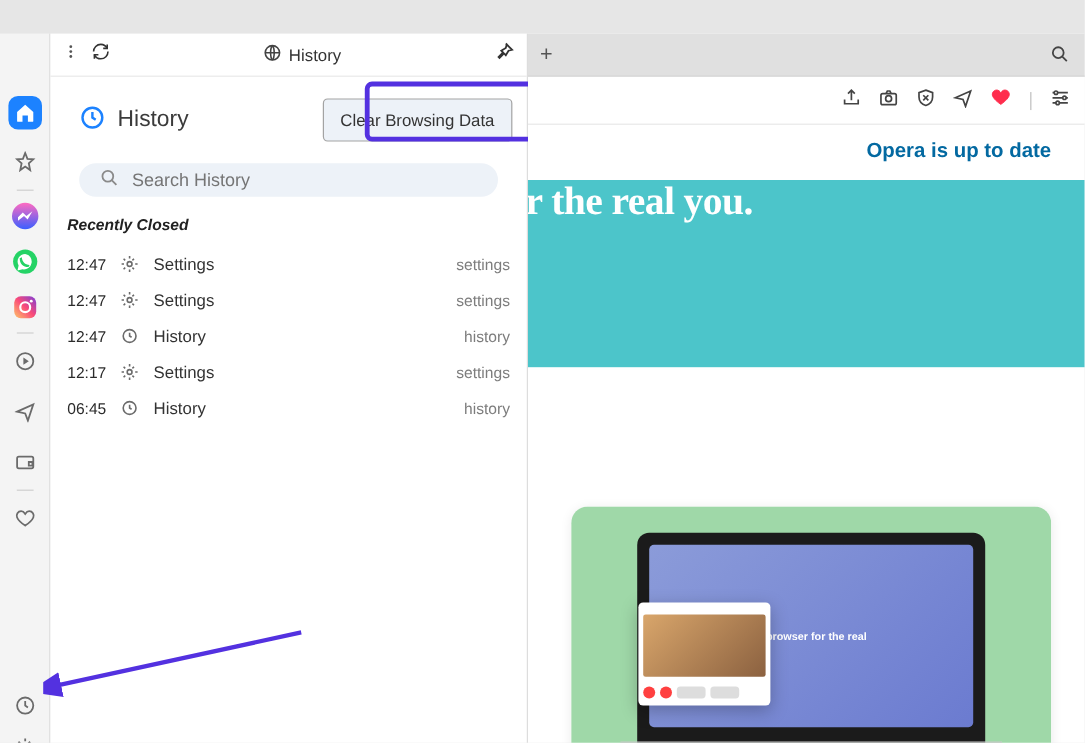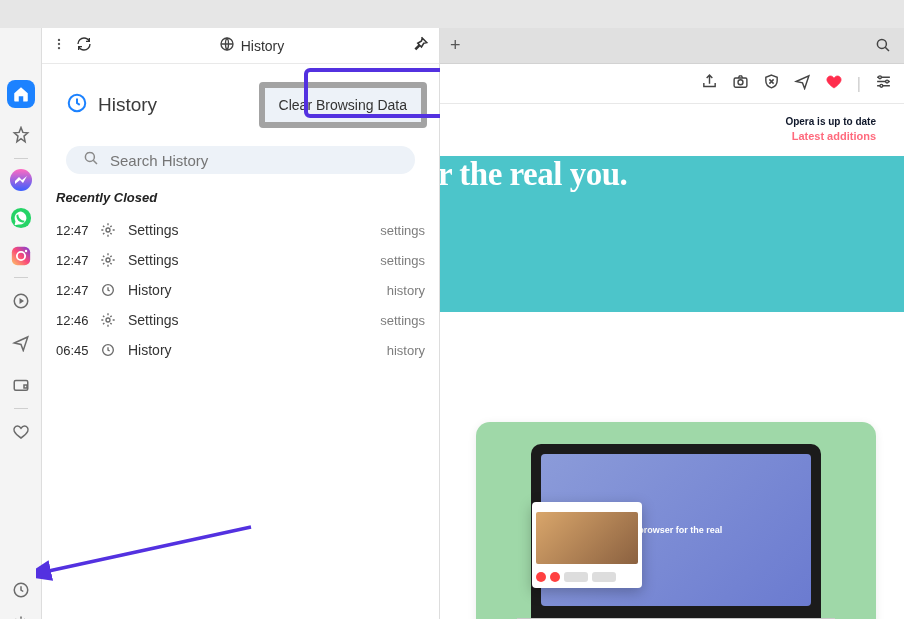--- a/index.html
+++ b/index.html
@@ -12,41 +12,41 @@
 .sidebar-left .icon{width:30px;height:30px;display:flex;align-items:center;justify-content:center;color:#6b6b6b;cursor:pointer;margin:6px 0;}
 .sidebar-left .sep{width:14px;height:1px;background:#cfcfcf;margin:2px 0;}
 .sidebar-left .home-icon{background:#1c82ff;border-radius:8px;width:28px;height:28px;color:#fff;}
 .sidebar-bottom{position:absolute;left:0;bottom:10px;width:42px;display:flex;flex-direction:column;align-items:center;gap:12px;}
 .history-panel{position:absolute;left:42px;top:0;width:398px;height:619px;background:#fff;border-right:1px solid #ddd;}
 .panel-header{height:36px;width:100%;border-bottom:1px solid #e9e9e9;display:flex;align-items:center;padding:0 10px;gap:10px;}
 .panel-header .title-wrap{flex:1;display:flex;align-items:center;justify-content:center;gap:6px;color:#333;font-size:14px;}
 .svg-icon{width:18px;height:18px;}
 .panel-sub{display:flex;align-items:center;padding:18px 12px 10px 24px;gap:10px;}
 .panel-sub .history-title{font-size:19px;color:#3b3b3b;flex:1;}
-.clear-btn{background:#edf2f8;border:6px solid #a3a3a3;border-radius:4px;padding:9px 14px;font-size:14px;color:#333;cursor:pointer;}
+.clear-btn{background:#edf2f8;border:1px solid #a3a3a3;border-radius:4px;padding:9px 14px;font-size:14px;color:#333;cursor:pointer;}
 .highlight-box{position:absolute;left:262px;top:40px;width:174px;height:50px;border:4px solid #5331e0;border-radius:6px;pointer-events:none;}
 .search-wrap{margin:8px 24px 16px 24px;}
 .search-box{background:#edf2f8;border-radius:22px;height:28px;display:flex;align-items:center;padding:0 16px;gap:10px;color:#757575;}
 .search-box input{border:none;background:transparent;flex:1;font-size:15px;color:#555;outline:none;}
 .recent-label{padding:0 14px 10px 14px;font-size:13px;font-weight:600;color:#222;font-style:italic;}
 .history-list{padding:0 8px;}
 .history-row{display:flex;align-items:center;padding:5px 6px;font-size:14px;color:#333;justify-content:flex-end;}
 .history-row .time{width:42px;font-size:13px;color:#2b2b2b;}
 .history-row .row-icon{width:20px;height:20px;display:flex;align-items:center;justify-content:center;color:#6b6b6b;margin-right:10px;}
 .history-row .label{flex:1;color:#333;}
 .history-row .tag{color:#7d7d7d;font-size:13px;}
 .main-area{position:absolute;left:440px;top:0;right:0;bottom:0;background:#fff;}
 .tab-bar{height:36px;background:#e0e0e0;border-bottom:1px solid #d2d2d2;display:flex;align-items:center;padding:0 10px;}
 .plus-tab{color:#555;font-size:18px;cursor:pointer;}
 .search-top{position:absolute;right:12px;top:8px;color:#444;}
 .toolbar{height:40px;background:#fff;border-bottom:1px solid #e8e8e8;display:flex;align-items:center;justify-content:flex-end;padding:0 12px;gap:14px;color:#444;}
 .toolbar .heart-icon svg{fill:#ff2d4d;stroke:#ff2d4d;}
 .content{position:absolute;left:0;top:76px;right:0;bottom:0;overflow:hidden;}
 .update-block{text-align:right;padding:12px 28px 4px 0;}
-.update-title{color:#0f172a;font-weight:700;font-size:10px;}
+.update-title{color:#0369a1;font-weight:700;font-size:17px;}
 .update-sub{color:#ff6a7d;font-size:11px;font-weight:600;margin-top:3px;}
 .hero{background:#4cc5ca;height:156px;margin-top:10px;display:flex;align-items:flex-start;padding-left:0;}
 .hero-text{color:#fff;font-family:Georgia,serif;font-weight:800;font-size:33px;letter-spacing:-0.5px;margin-left:-2px;}
 .card{position:absolute;left:36px;top:318px;width:400px;background:#fff;border-radius:14px;overflow:hidden;box-shadow:0 2px 10px rgba(0,0,0,0.08);}
 .card-img{height:210px;background:#9fd8a8;position:relative;display:flex;align-items:center;justify-content:center;}
 .laptop{width:290px;height:180px;background:#1b1b1b;border-radius:10px 10px 2px 2px;position:relative;margin-top:14px;}
 .laptop-screen{position:absolute;left:10px;top:10px;right:10px;bottom:18px;background:linear-gradient(135deg,#8b9bd9 0%,#6b7bd0 100%);border-radius:4px;display:flex;align-items:center;justify-content:center;overflow:hidden;}
 .laptop-screen .mini-text{color:#fff;font-size:9px;font-weight:700;}
 .laptop-base{position:absolute;bottom:-4px;left:-14px;width:318px;height:10px;background:#c9c9c9;border-radius:0 0 12px 12px;}
 .popout{position:absolute;left:56px;top:80px;width:110px;height:86px;background:#fff;border-radius:4px;box-shadow:0 4px 14px rgba(0,0,0,0.25);}
@@ -241,21 +241,21 @@
           <span class="row-icon">
             <svg width="16" height="16" viewBox="0 0 24 24" fill="none" stroke="#6b6b6b" stroke-width="2">
               <circle cx="12" cy="12" r="8"></circle>
               <path d="M12 8v4l2.5 1.5"></path>
             </svg>
           </span>
           <span class="label">History</span>
           <span class="tag">history</span>
         </div>
         <div class="history-row">
-          <span class="time">12:46</span>
+          <span class="time">12:17</span>
           <span class="row-icon">
             <svg width="16" height="16" viewBox="0 0 24 24" fill="none" stroke="#6b6b6b" stroke-width="2">
               <circle cx="12" cy="12" r="3"></circle>
               <path d="M12 2v3m0 14v3m10-10h-3M5 12H2m15.5-6.5l-2 2m-9 9l-2 2m13 0l-2-2m-9-9l-2-2"></path>
             </svg>
           </span>
           <span class="label">Settings</span>
           <span class="tag">settings</span>
         </div>
         <div class="history-row">
@@ -307,21 +307,20 @@
             <path d="M3 6h18M3 12h18M3 18h18"></path>
             <circle cx="7" cy="6" r="2" fill="#fff"></circle>
             <circle cx="17" cy="12" r="2" fill="#fff"></circle>
             <circle cx="9" cy="18" r="2" fill="#fff"></circle>
           </svg></span>
     </div>
 
     <div class="content">
       <div class="update-block">
         <div class="update-title">Opera is up to date</div>
-        <div class="update-sub">Latest additions</div>
       </div>
       <div class="hero">
         <div class="hero-text">r the real you.</div>
       </div>
 
       <div class="card">
         <div class="card-img">
           <div class="laptop">
             <div class="laptop-screen">
                 <span class="mini-text">A browser for the real</span>

